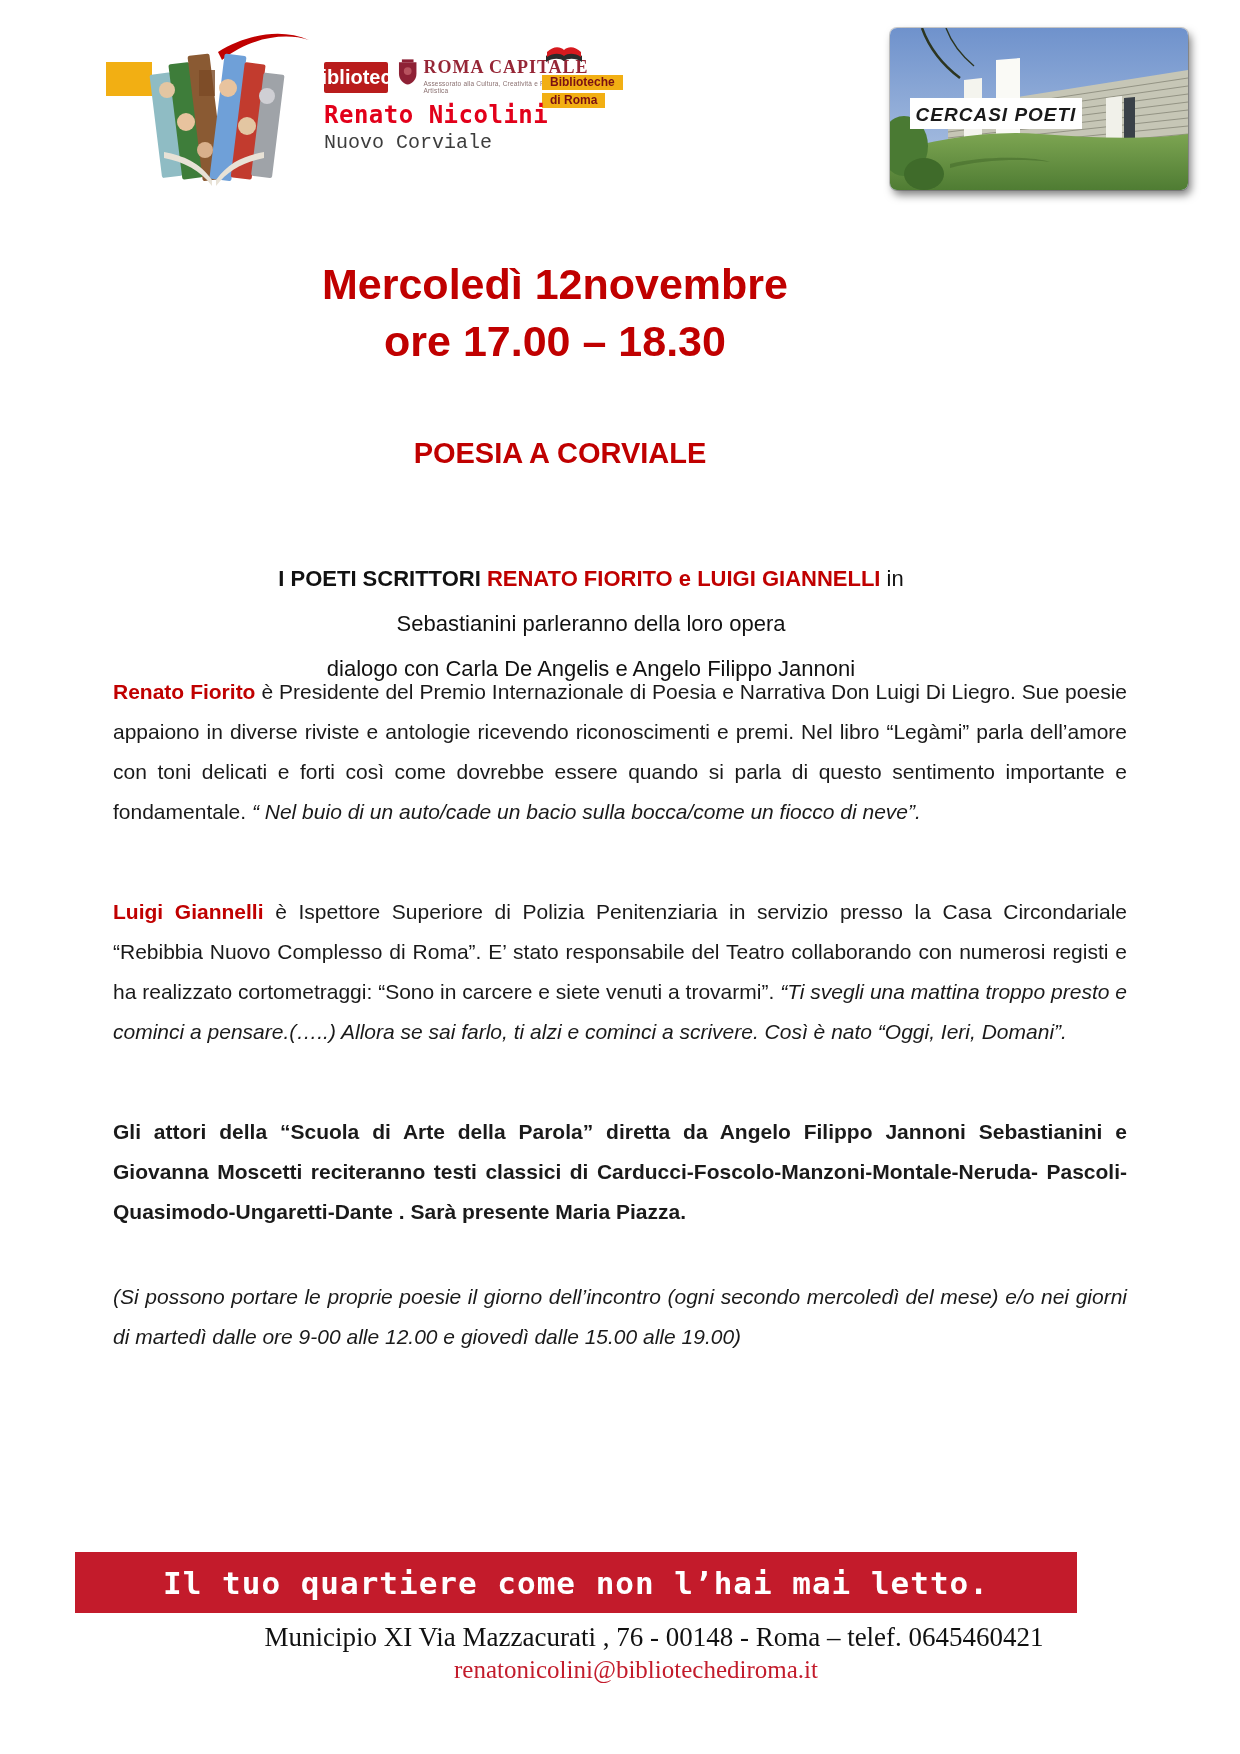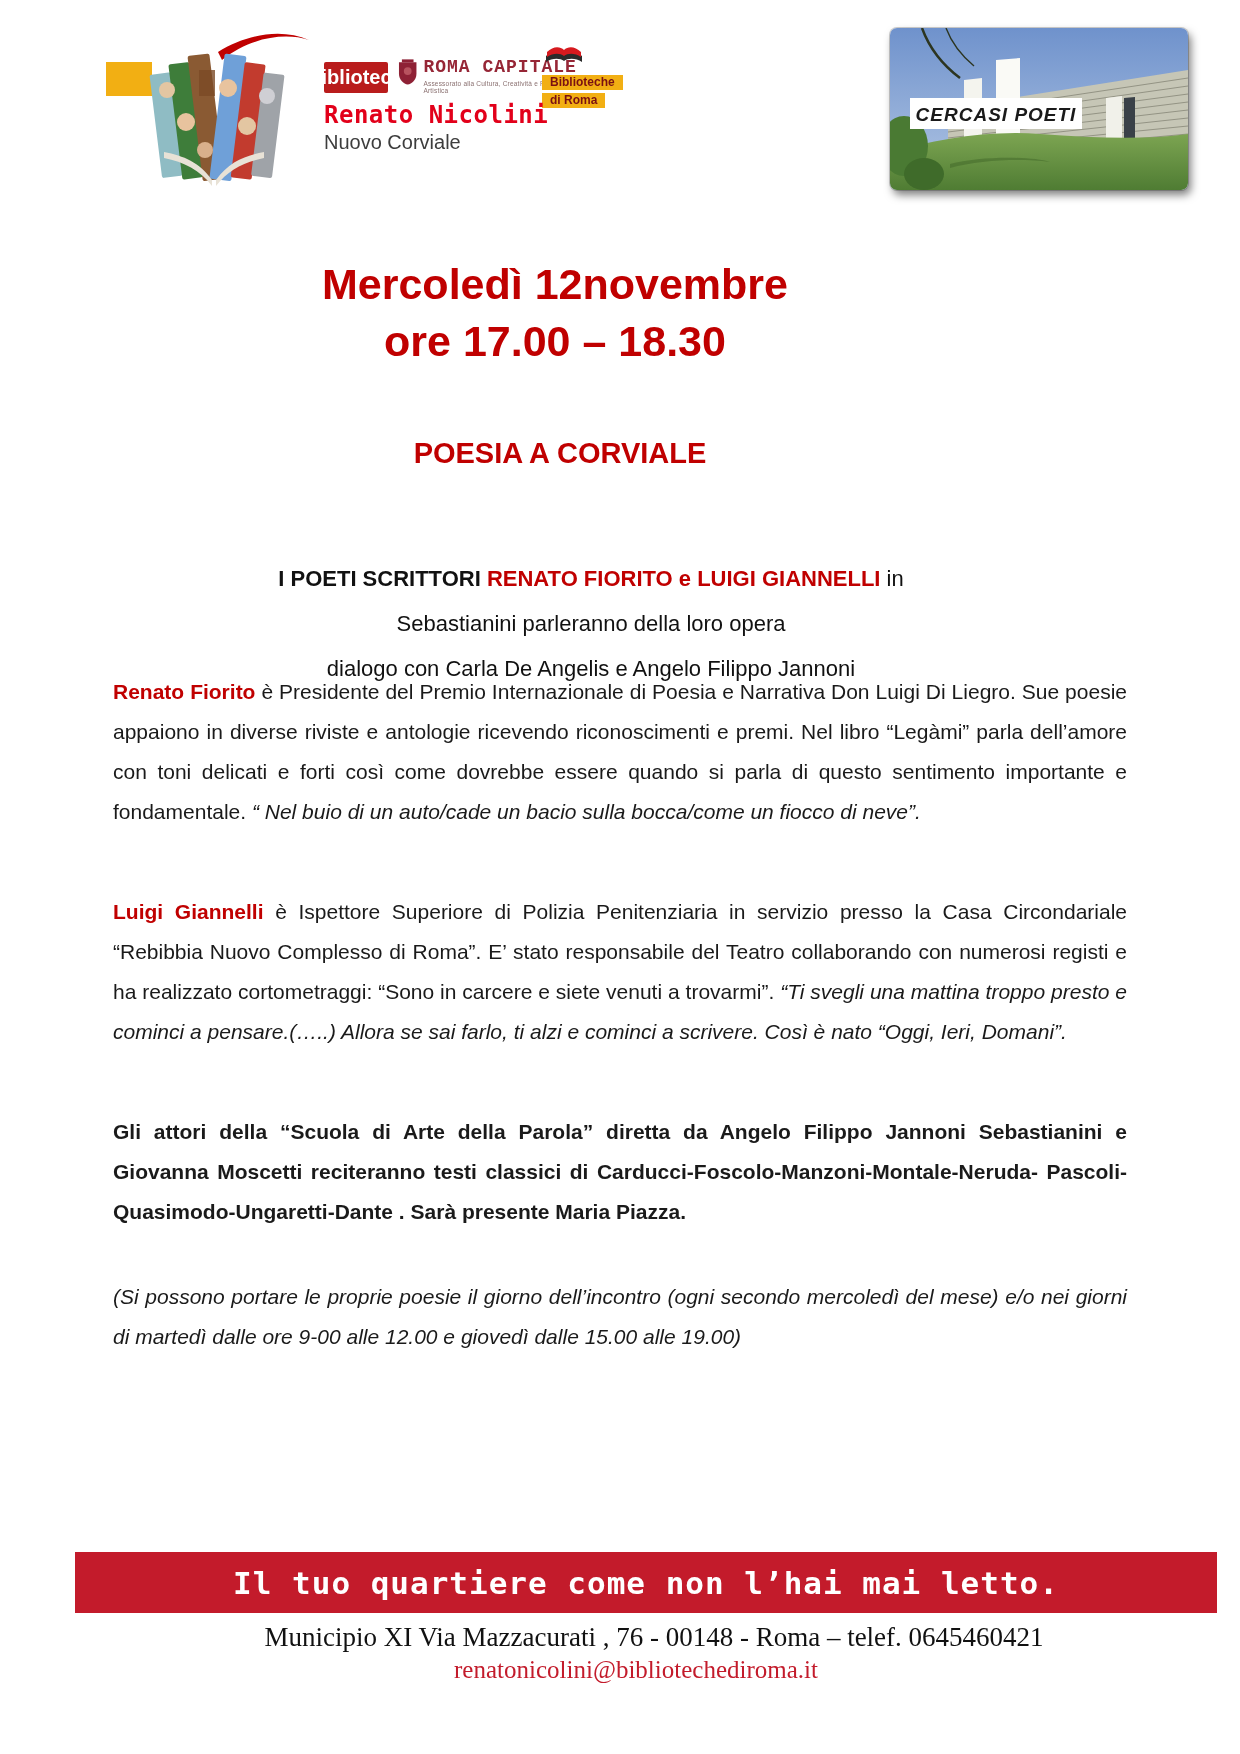--- a/index.html
+++ b/index.html
@@ -10,30 +10,30 @@
   }
   
   .collage{position:absolute;left:104px;top:30px;width:222px;height:164px;}
   .badge-biblioteca{
     position:absolute;left:324px;top:62px;width:64px;height:31px;
     background:#b91c1c;border-radius:2px;color:#fff;font-weight:bold;
     font-size:20px;display:flex;align-items:center;justify-content:center;
   }
   .romacapitale{position:absolute;left:398px;top:58px;width:200px;height:44px;}
   .rc-row{display:flex;align-items:flex-start;gap:6px;}
-  .rc-title{font-family:Liberation Mono, monospace;font-size:18px;font-weight:bold;
+  .rc-title{font-family:Liberation Serif, serif;font-size:18px;font-weight:bold;
     color:#962636;letter-spacing:1px;line-height:1.1;}
   .rc-sub{font-size:6.5px;color:#8a7070;margin-top:2px;letter-spacing:.2px;}
   .bdr-logo{position:absolute;left:542px;top:42px;width:70px;text-align:left;}
   .bdr-text{font-size:12px;font-weight:bold;color:#7A1012;line-height:1.05;
     background:#F2AF13;display:inline-block;padding:1px 8px;}
   .lib-name{position:absolute;left:324px;top:101px;
     font-family:"DejaVu Sans Mono",monospace;font-weight:bold;
     font-size:24px;color:#E2001A;letter-spacing:.5px;}
-  .lib-branch{position:absolute;left:324px;top:131px;font-size:20px;color:#3d3d3d;}
+  .lib-branch{position:absolute;left:324px;top:131px;font-size:20px;color:#3d3d3d;font-family:Liberation Mono, monospace;}
   .photo{
     position:absolute;left:890px;top:28px;width:298px;height:162px;
     border-radius:7px;overflow:hidden;
     box-shadow:3px 5px 9px rgba(0,0,0,.5), 0 0 0 1px rgba(120,120,120,.35);
   }
   
   .titleblock{position:absolute;left:0;top:256px;width:1110px;text-align:center;
     color:#C00000;font-weight:bold;font-size:43px;line-height:57px;}
   .event-title{position:absolute;left:0;top:437px;width:1120px;text-align:center;
     color:#C00000;font-weight:bold;font-size:29px;}
@@ -43,21 +43,21 @@
   .introblock .r{font-weight:bold;color:#C00000;}
   
   .bodyblock{position:absolute;left:113px;top:672px;width:1014px;
     font-size:21px;line-height:40px;text-align:justify;}
   .bodyblock p{margin:0 0 60px 0;}
   .bodyblock p.actors{font-weight:bold;margin-bottom:45px;}
   .bodyblock p.note{font-style:italic;margin-bottom:0;}
   .lead{color:#C00000;font-weight:bold;}
   .q{font-style:italic;}
   
-  .banner{position:absolute;left:75px;top:1552px;width:1142px;height:61px;
+  .banner{position:absolute;left:75px;top:1552px;width:1002px;height:61px;
     background:#C31B2B;color:#fff;display:flex;align-items:center;justify-content:center;
     font-family:"DejaVu Sans Mono",monospace;font-weight:bold;font-size:31px;letter-spacing:1px;}
   .addr{position:absolute;left:0;top:1622px;width:1240px;text-align:center;
     font-family:"Liberation Serif",serif;font-size:27px;color:#111;padding-left:34px;}
   .mail{position:absolute;left:16px;top:1656px;width:1240px;text-align:center;
     font-family:"Liberation Serif",serif;font-size:25px;color:#C31B2B;}
 </style>
 </head>
 <body>
 

